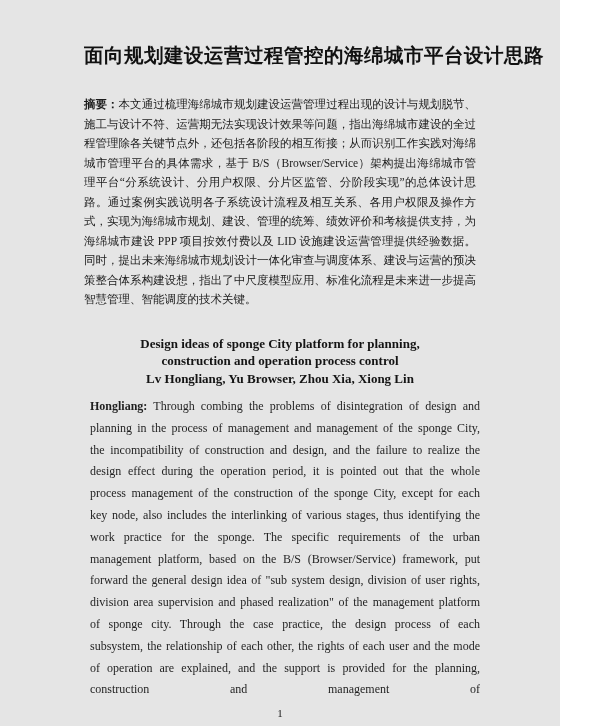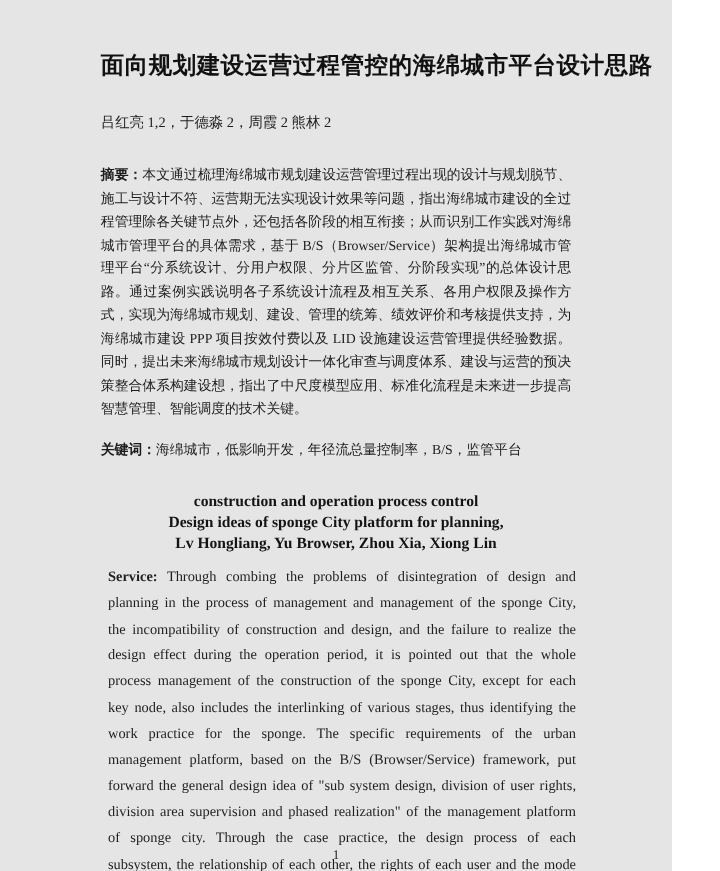--- a/index.html
+++ b/index.html
@@ -98,39 +98,35 @@
   }
 </style>
 </head>
 <body>
 
 <div class="page">
   <div class="content">
 
     <div class="title-cn">面向规划建设运营过程管控的海绵城市平台设计思路</div>
 
-    <div class="authors-cn">吕红亮 1,2，于德淼 2，周霞 2 熊林 2</div>
 
 
     <div class="abstract-cn">
       <span class="label">摘要：</span><span>本文通过梳理海绵城市规划建设运营管理过程出现的设计与规划脱节、施工与设计不符、运营期无法实现设计效果等问题，指出海绵城市建设的全过程管理除各关键节点外，还包括各阶段的相互衔接；从而识别工作实践对海绵城市管理平台的具体需求，基于 B/S（Browser/Service）架构提出海绵城市管理平台“分系统设计、分用户权限、分片区监管、分阶段实现”的总体设计思路。通过案例实践说明各子系统设计流程及相互关系、各用户权限及操作方式，实现为海绵城市规划、建设、管理的统筹、绩效评价和考核提供支持，为海绵城市建设 PPP 项目按效付费以及 LID 设施建设运营管理提供经验数据。同时，提出未来海绵城市规划设计一体化审查与调度体系、建设与运营的预决策整合体系构建设想，指出了中尺度模型应用、标准化流程是未来进一步提高智慧管理、智能调度的技术关键。</span>
     </div>
 
-    <div class="keywords-cn">
-      <span class="label">关键词：</span><span>海绵城市，低影响开发，年径流总量控制率，B/S，监管平台</span>
-    </div>
 
     <div class="title-en">
+      <div>Design ideas of sponge City platform for planning,</div>
       <div>construction and operation process control</div>
-      <div>Design ideas of sponge City platform for planning,</div>
     </div>
 
     <div class="authors-en">Lv Hongliang, Yu Browser, Zhou Xia, Xiong Lin</div>
 
     <div class="abstract-en">
-      <span class="label">Service:</span>
+      <span class="label">Hongliang:</span>
       <span>Through combing the problems of disintegration of design and planning in the process of management and management of the sponge City, the incompatibility of construction and design, and the failure to realize the design effect during the operation period, it is pointed out that the whole process management of the construction of the sponge City, except for each key node, also includes the interlinking of various stages, thus identifying the work practice for the sponge. The specific requirements of the urban management platform, based on the B/S (Browser/Service) framework, put forward the general design idea of "sub system design, division of user rights, division area supervision and phased realization" of the management platform of sponge city. Through the case practice, the design process of each subsystem, the relationship of each other, the rights of each user and the mode of operation are explained, and the support is provided for the planning, construction and management of</span>
     </div>
 
   </div>
 
   <div class="page-number">1</div>
 </div>
 
 </body></html>

